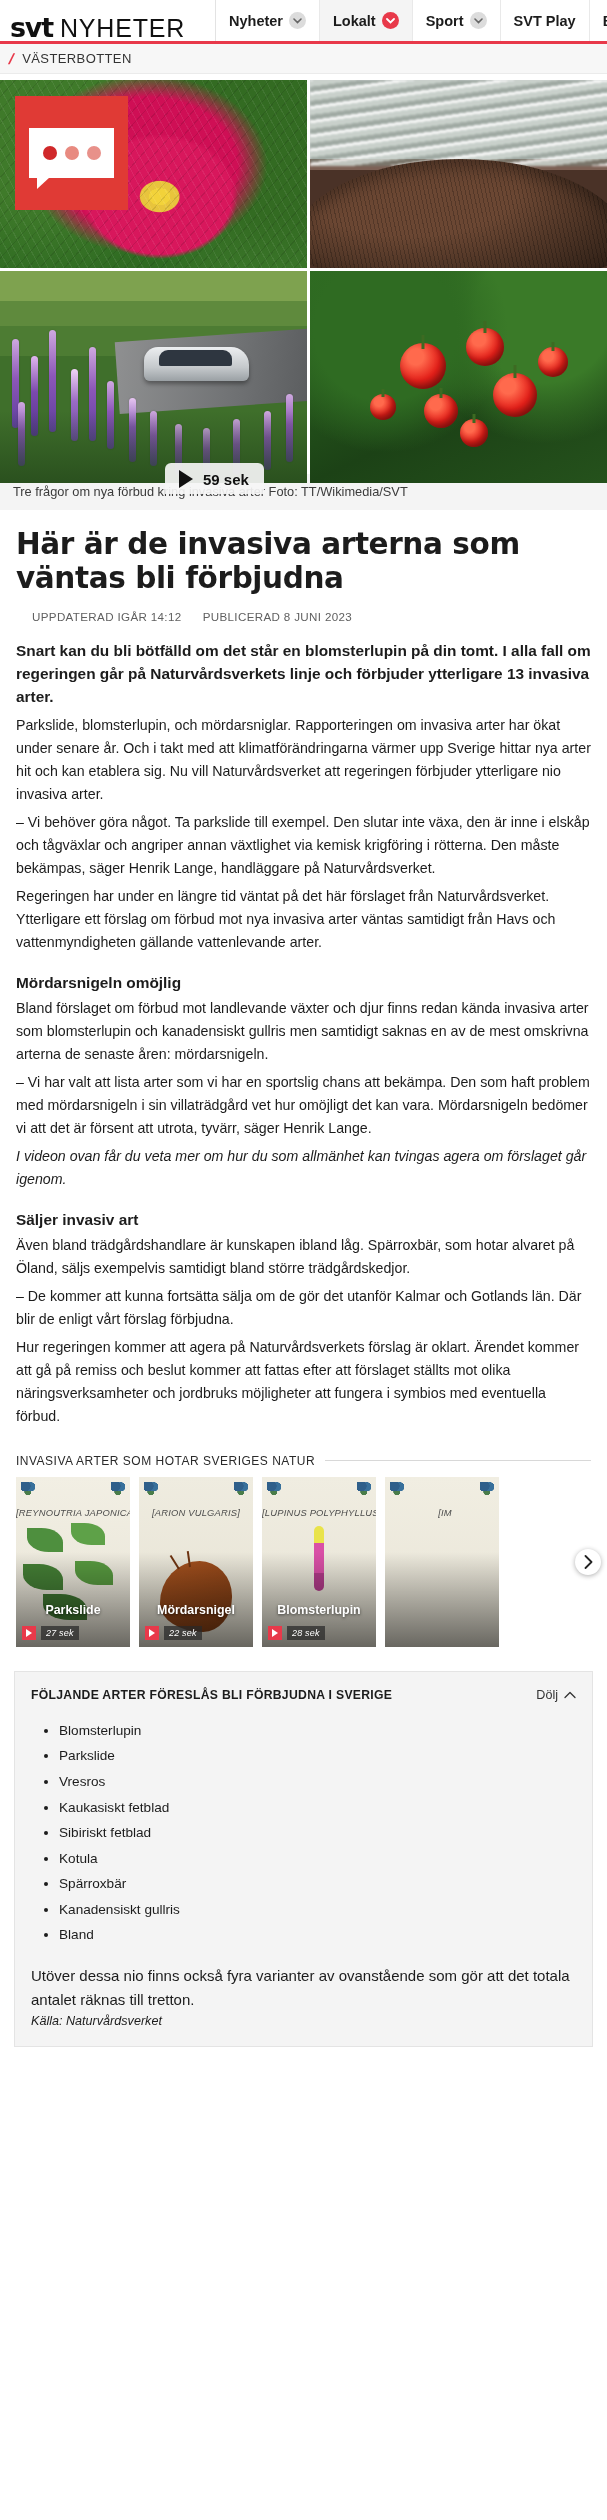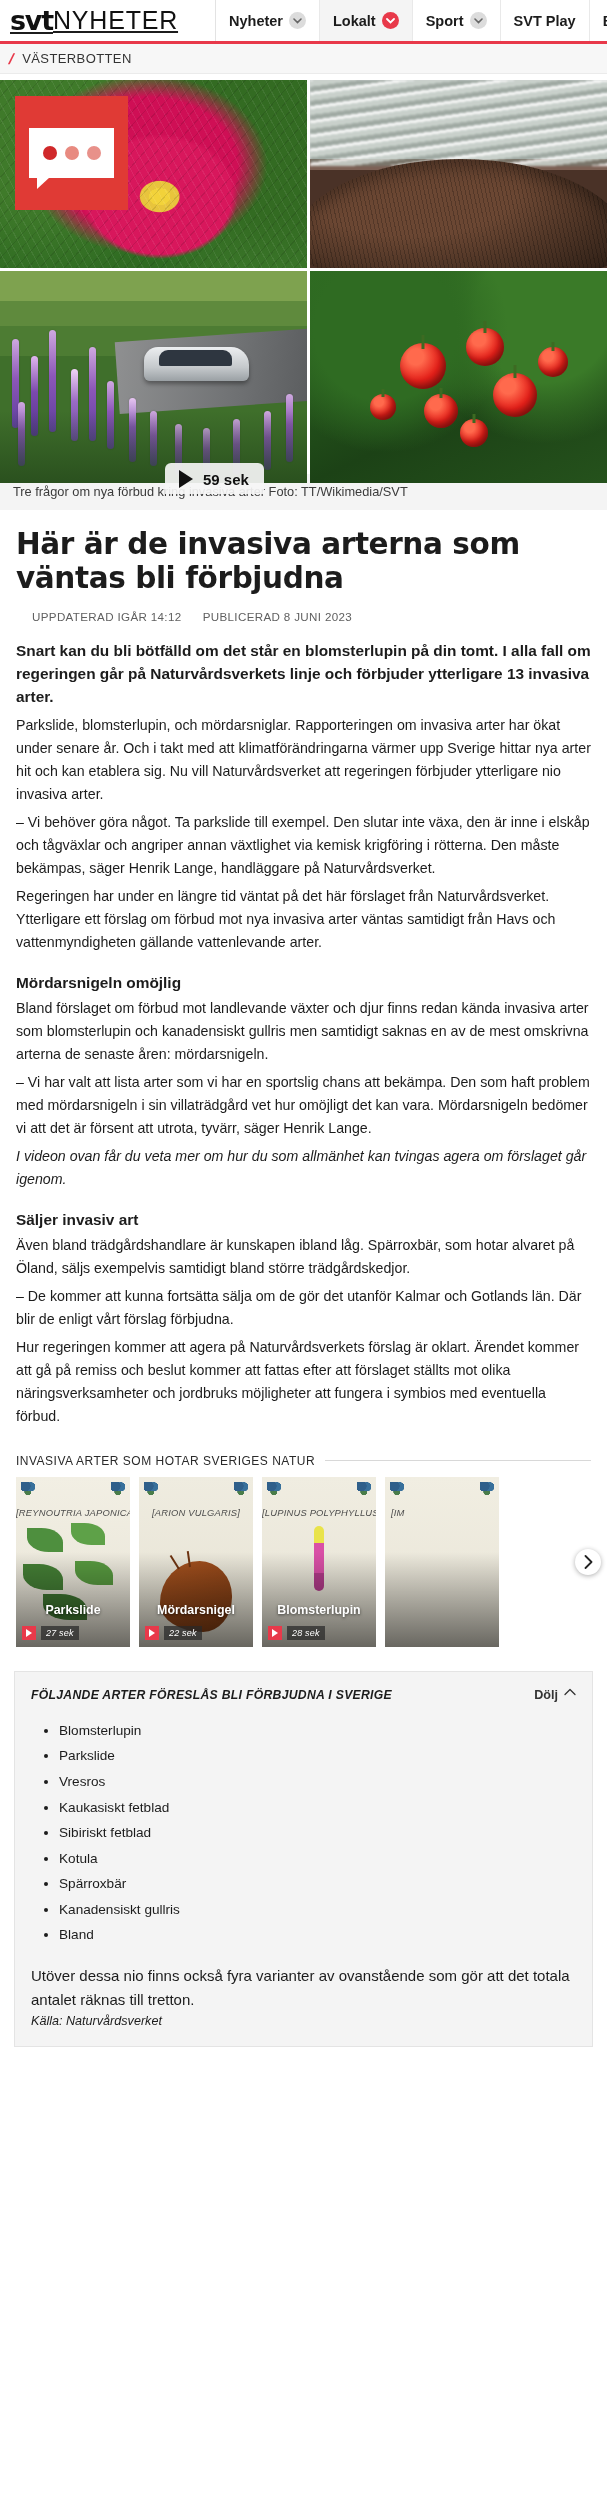--- a/index.html
+++ b/index.html
@@ -17,25 +17,25 @@
   .site-header {
     display: flex;
     align-items: stretch;
     height: 44px;
     background: #ffffff;
     border-bottom: 3px solid #e8394a;
     position: relative;
   }
   .brand {
     display: flex;
-    align-items: center;
+    align-items: flex-end;
     padding: 0 14px 0 10px;
     border-right: 1px solid #e3e3e3;
     min-width: 216px;
-    text-decoration: underline;
+    gap: 7px;
   }
   .brand-svt {
     font-family: "DejaVu Sans", sans-serif;
     font-weight: 700;
     font-size: 27px;
     letter-spacing: -1.2px;
     color: #111;
     line-height: 1;
   }
   .brand-nyheter {
@@ -435,25 +435,24 @@
   .fact-head {
     display:flex; align-items:center; justify-content:space-between;
     gap: 10px;
   }
   .fact-title {
     font-size: 12.2px;
     font-weight:700;
     letter-spacing:.3px;
     color:#1c1c1c;
     text-transform:uppercase;
-    font-style:italic;
   }
   .fact-toggle {
-    display:flex; align-items:flex-start; gap:6px;
-    font-size:12.6px; color:#333; cursor:pointer; white-space:nowrap;font-weight:bold;
+    display:flex; align-items:center; gap:6px;
+    font-size:12.6px; color:#333; cursor:pointer; white-space:nowrap;
   }
   .fact-list { margin: 16px 0 0 28px; }
   .fact-list li {
     font-size: 13.6px;
     line-height: 1.0;
     padding: 6px 0;
     color:#1c1c1c;
   }
   .fact-note {
     margin-top: 16px;
@@ -666,21 +665,21 @@
             <i></i>
           </span>
         <span class="card-dur">28 sek</span>
       </div>
     </div>
 
     <div class="card">
       <div class="card-bg art-imp-bg"></div>
       <span class="corner-orn tl"></span>
       <span class="corner-orn tr"></span>
-      <div class="card-latin" style="text-align:left;padding-left:6px">[IM</div>
+      <div class="card-latin" style="text-align:center;padding-left:6px">[IM</div>
       <div class="card-shade"></div>
     </div>
 
     <div class="carousel-next">
       <svg width="9" height="14" viewBox="0 0 9 14">
           <path d="M1.5 1l6 6-6 6" fill="none" stroke="#222" stroke-width="1.8" stroke-linecap="round" stroke-linejoin="round"></path>
         </svg>
     </div>
   </div>
 </section>

